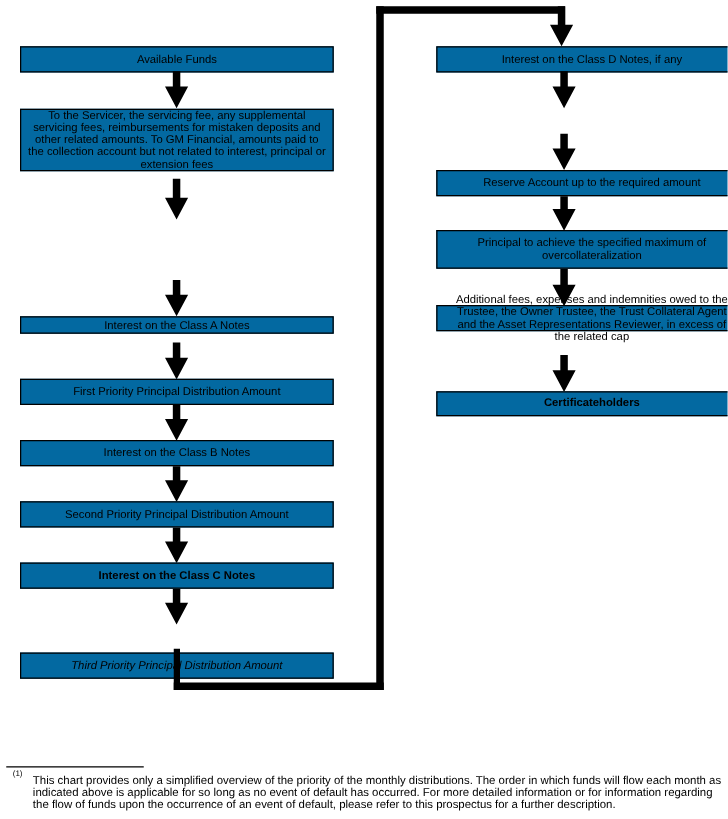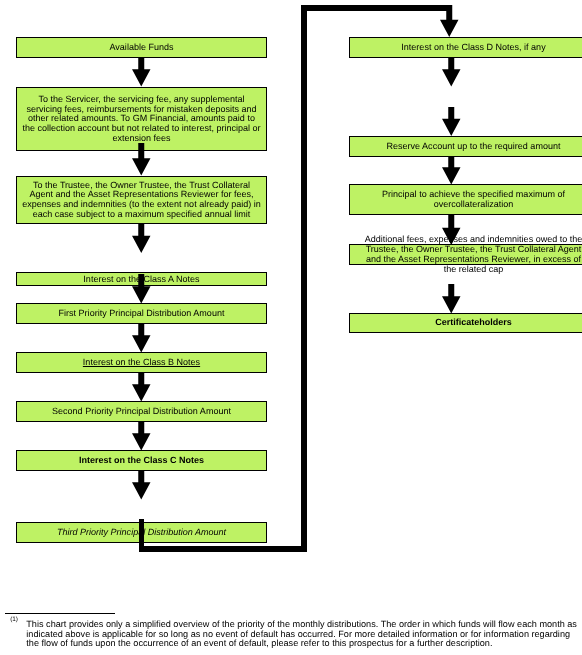--- a/index.html
+++ b/index.html
@@ -12,42 +12,42 @@
     overflow:hidden;
     position:relative;
     -webkit-font-smoothing:antialiased;
     text-rendering:geometricPrecision;
   }
   #chart { position:absolute; left:0; top:0; width:582px; height:655px; }
   .box {
     position:absolute;
     box-sizing:border-box;
     border:1px solid #000;
-    background:#bef264;
+    background:#0369a1;
     display:flex;
     align-items:center;
     justify-content:center;
     text-align:center;
     font-size:9.03px;
     line-height:9.7px;
     padding:0.8px 4px 0 4px;
   }
   
   .arrow { position:absolute; width:18.5px; overflow:visible; }
   .arrow svg { display:block; width:100%; height:100%; overflow:visible; }
   .thickline { position:absolute; background:#000; }
 
   
   .bL { left:16px; width:251px; }
   .b1 { top:37px;  height:20.5px; }
-  .b2 { top:86.8px;  height:64px; }
+  .b2 { top:86.8px;  height:50px; }
   .b3 { top:175.5px; height:48.5px; }
-  .b4 { top:253px; height:14px;margin-top:19px; }
+  .b4 { top:253px; height:14px; }
   .b5 { top:303px; height:20.5px; }
-  .b6 { top:352px; height:20.5px;text-decoration:underline; }
+  .b6 { top:352px; height:20.5px; }
   .b7 { top:401px; height:20.5px; }
   .b8 { top:450px; height:20.5px;font-weight:bold; }
   .b9 { top:522px; height:20.5px;font-style:italic; }
 
   
   .aL { left:132.3px; }
   .a1 { top:57px;    height:29.5px; }
   .a2 { top:142.5px; height:32.5px; }
   .a3 { top:224px;   height:29px; }
   .a4 { top:273.5px; height:29.5px; }
@@ -105,23 +105,20 @@
 
   <div class="box bL b2">
       <span>To the Servicer, the servicing fee, any supplemental servicing fees, reimbursements for mistaken deposits and other related amounts.  To GM Financial, amounts paid to the collection account but not related to interest, principal or extension fees</span>
     </div>
   <div class="arrow aL a2">
       <svg viewBox="0 0 18.5 32.5" width="18.5" height="32.5">
         <path d="M6.25 0 H12.25 V15.2 H18.5 L9.25 32.5 L0 15.2 H6.25 Z" fill="#000"></path>
       </svg>
     </div>
 
-  <div class="box bL b3">
-      <span>To the Trustee, the Owner Trustee, the Trust Collateral Agent and the Asset Representations Reviewer for fees, expenses and indemnities (to the extent not already paid) in each case subject to a maximum specified annual limit</span>
-    </div>
   <div class="arrow aL a3">
       <svg viewBox="0 0 18.5 29" width="18.5" height="29">
         <path d="M6.25 0 H12.25 V11.7 H18.5 L9.25 29 L0 11.7 H6.25 Z" fill="#000"></path>
       </svg>
     </div>
 
   <div class="box bL b4">
       <span>Interest on the Class A Notes</span>
     </div>
   <div class="arrow aL a4">

